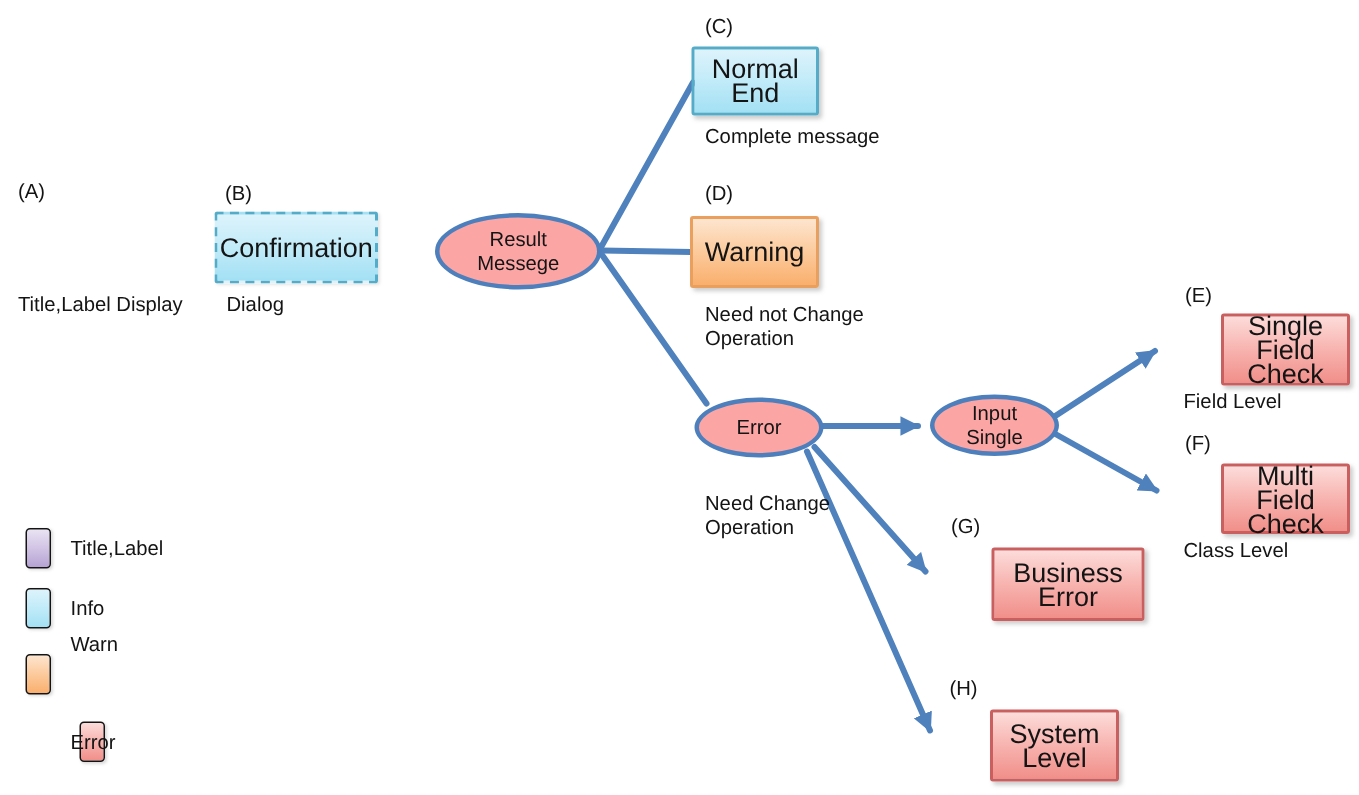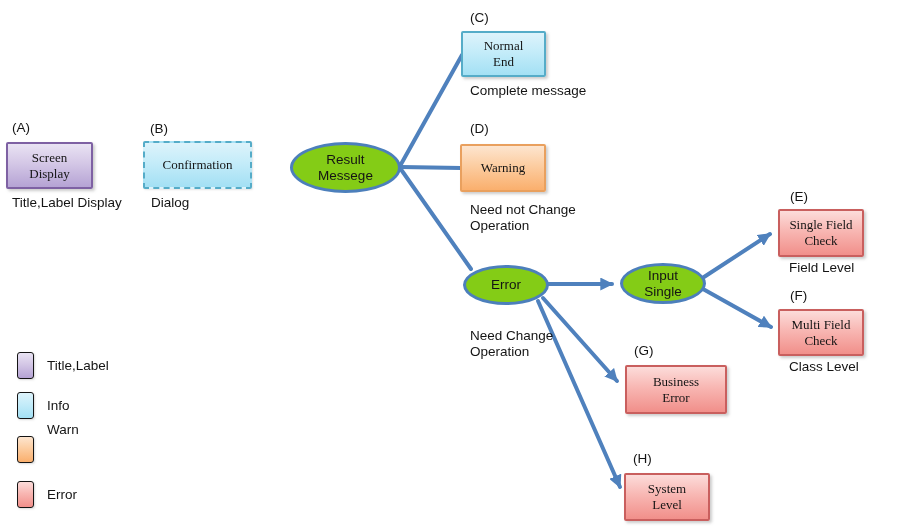--- a/index.html
+++ b/index.html
@@ -5,32 +5,31 @@
   html,body{margin:0;padding:0;background:#fff;}
   #canvas{
     position:relative;width:906px;height:530px;background:#ffffff;overflow:hidden;
     font-family:"Liberation Sans", sans-serif;color:#141414;
   }
   #connector-layer{position:absolute;left:0;top:0;width:906px;height:530px;}
   .conn{stroke:#4f81bd;stroke-width:4;stroke-linecap:round;fill:none;}
   .box{
     position:absolute;box-sizing:border-box;border:2px solid;border-radius:2px;
     display:flex;align-items:center;justify-content:center;text-align:center;
-    font-size:13px;line-height:16px;white-space:pre-line;
+    font-size:18px;line-height:16px;white-space:pre-line;
     box-shadow:2px 2px 3px rgba(110,110,110,0.35);
-    font-family:Liberation Serif, serif;
   }
   .dashed{border-style:dashed;box-shadow:1px 1px 2px rgba(110,110,110,0.18);}
   .c-purple{background-image:linear-gradient(to bottom,#e9e3f3 0%,#d4c7e6 45%,#b5a3d4 100%);border-color:#7e61a3;}
   .c-cyan{background-image:linear-gradient(to bottom,#ddf3fb 0%,#c4ecf9 45%,#a3e0f4 100%);border-color:#55acc8;}
   .c-orange{background-image:linear-gradient(to bottom,#fde5cf 0%,#fccda1 45%,#faaf6d 100%);border-color:#e9a05e;text-align:right;}
-  .c-red{background-image:linear-gradient(to bottom,#fcdcda 0%,#f8b7b3 45%,#f18f8a 100%);border-color:#c95f5e;}
+  .c-red{background-image:linear-gradient(to bottom,#fcdcda 0%,#f8b7b3 45%,#f18f8a 100%);border-color:#c95f5e;margin-left:36px;}
   .oval{
     position:absolute;box-sizing:border-box;border:3px solid #4c7fbb;border-radius:50%;
-    background:#84cc16;display:flex;align-items:center;justify-content:center;text-align:center;
+    background:#fca5a5;display:flex;align-items:center;justify-content:center;text-align:center;
     font-size:13.5px;line-height:16px;white-space:pre-line;
   }
   .tag{position:absolute;font-size:13.5px;line-height:15px;}
   .caption{position:absolute;font-size:13.5px;line-height:16px;white-space:pre-line;}
   .legend-swatch{
     position:absolute;box-sizing:border-box;width:17px;height:27px;
     border:1.5px solid;border-radius:3px;box-shadow:1px 1px 2px rgba(110,110,110,0.25);
   }
   .legend-label{position:absolute;font-size:13.5px;line-height:17px;}
 </style>
@@ -49,22 +48,20 @@
     <line class="conn" x1="401" y1="167" x2="461" y2="168"></line>
     <line class="conn" x1="400" y1="168" x2="471" y2="269"></line>
     <line class="conn" x1="548" y1="284" x2="612" y2="284" marker-end="url(#arrow)"></line>
     <line class="conn" x1="704" y1="277" x2="770" y2="234" marker-end="url(#arrow)"></line>
     <line class="conn" x1="703" y1="289" x2="771" y2="327" marker-end="url(#arrow)"></line>
     <line class="conn" x1="543" y1="298" x2="617" y2="381" marker-end="url(#arrow)"></line>
     <line class="conn" x1="538" y1="301" x2="620" y2="487" marker-end="url(#arrow)"></line>
   </svg>
 
   <div class="tag" style="left:12px;top:120px">(A)</div>
-  <div class="box c-purple" style="left:6px;top:142px;width:87px;height:47px">Screen
-Display</div>
   <div class="caption" style="left:12px;top:195px">Title,Label Display</div>
 
   <div class="tag" style="left:150px;top:121px">(B)</div>
   <div class="box c-cyan dashed" style="left:143px;top:141px;width:109px;height:48px">Confirmation</div>
   <div class="caption" style="left:151px;top:195px">Dialog</div>
 
   <div class="tag" style="left:470px;top:10px">(C)</div>
   <div class="box c-cyan" style="left:461px;top:31px;width:85px;height:46px">Normal
 End</div>
   <div class="caption" style="left:470px;top:83px">Complete message</div>

